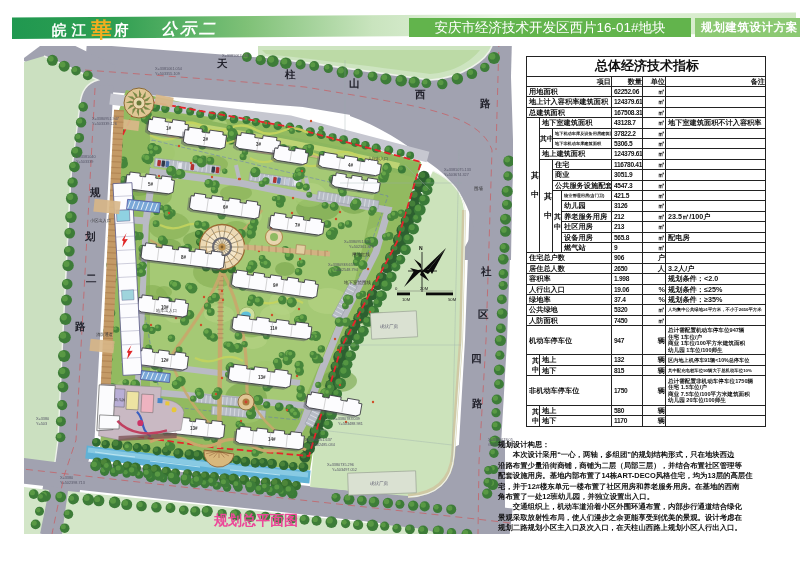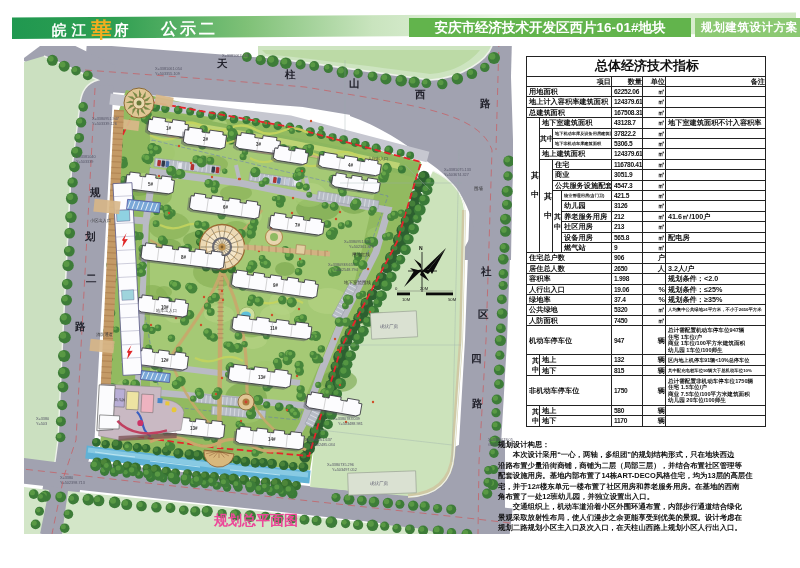--- a/index.html
+++ b/index.html
@@ -1,22 +1,22 @@
 <!DOCTYPE html>
 <html><head>
 <meta charset="utf-8">
 <style>
 html,body{margin:0;padding:0;width:800px;height:568px;background:#ffffff;overflow:hidden;}
 *{box-sizing:border-box;font-family:"Liberation Sans",sans-serif;}
 #page{position:relative;width:800px;height:568px;background:#fff;}
 
 #hdrband{position:absolute;left:0;top:0;width:800px;height:50px;}
 #logo{position:absolute;left:52px;top:16px;width:110px;height:22px;color:#fff;font-weight:bold;}
-#gongshi{position:absolute;left:161px;top:19px;color:#fff;font-weight:bold;font-size:16px;letter-spacing:3px;}
-#hbox1{position:absolute;left:409px;top:18px;width:282px;height:19px;background:#62b44c;color:#fff;font-weight:bold;font-size:13.5px;text-align:center;line-height:19px;}
+#gongshi{position:absolute;left:161px;top:19px;color:#fff;font-weight:bold;font-size:16px;letter-spacing:3px;font-style:italic;}
+#hbox1{position:absolute;left:409px;top:18px;width:282px;height:19px;background:#62b44c;color:#fff;font-weight:normal;font-size:13.5px;text-align:center;line-height:19px;}
 #hbox2{position:absolute;left:695px;top:18px;width:109px;height:19px;background:#8cc973;color:#fff;font-weight:bold;font-size:11.5px;text-align:center;line-height:19px;letter-spacing:0.6px;}
 
 #ecotab{position:absolute;left:526px;top:56px;width:240px;border-collapse:collapse;table-layout:fixed;border-radius:24px;}
 #ecotab td{border:1px solid #222;padding:0 0 0 2px;font-size:7.2px;font-weight:bold;color:#111;height:10.2px;line-height:9.4px;overflow:hidden;white-space:nowrap;}
 #ecotab td.c{text-align:right;padding:0;}
 #ecotab td.s{font-size:4.2px !important;}
 #ecotab td.n{font-size:6.6px !important;letter-spacing:-0.3px;}
 #ecotab td.note4{font-size:5.6px !important;line-height:6.4px !important;font-weight:bold;}
 #ecotab td.tiny{font-size:4.4px !important;}
 #concept{position:absolute;left:498px;top:440px;width:250px;font-size:7.4px;font-weight:bold;color:#111;line-height:10.4px;white-space:nowrap;}
@@ -2218,21 +2218,21 @@
 <tr>
           <td>幼儿园</td>
           <td class="n">3126</td>
           <td class="c">㎡</td>
           <td></td>
         </tr>
 <tr>
           <td>养老服务用房</td>
           <td class="n">212</td>
           <td class="c">㎡</td>
-          <td>41.6㎡/100户</td>
+          <td>23.5㎡/100户</td>
         </tr>
 <tr>
           <td>社区用房</td>
           <td class="n">213</td>
           <td class="c">㎡</td>
           <td></td>
         </tr>
 <tr>
           <td>设备用房</td>
           <td class="n">565.8</td>

